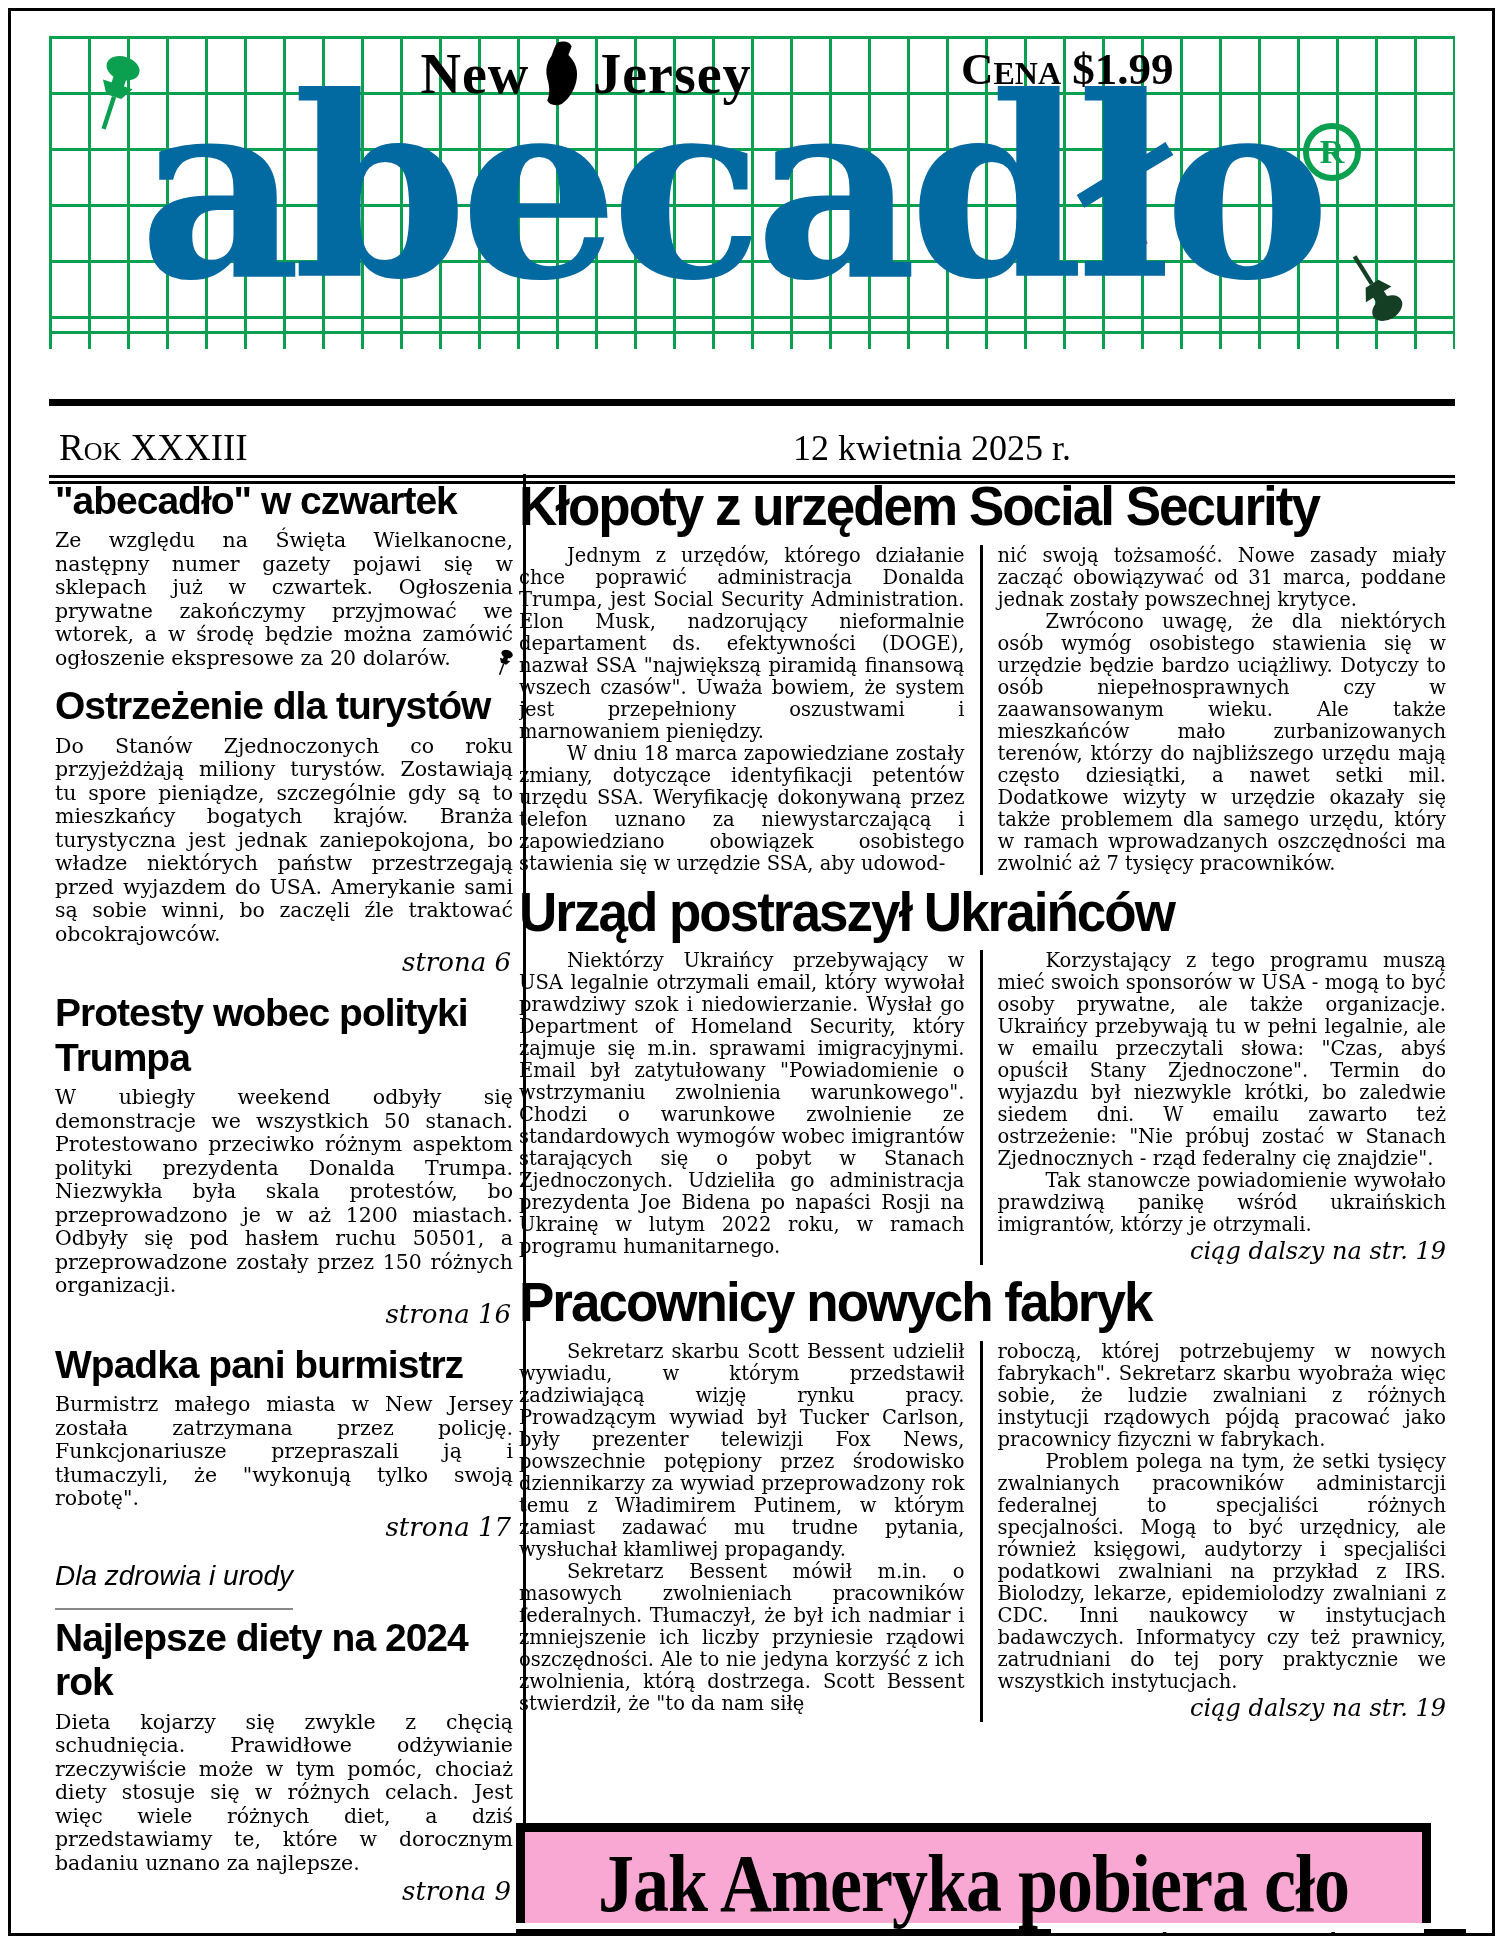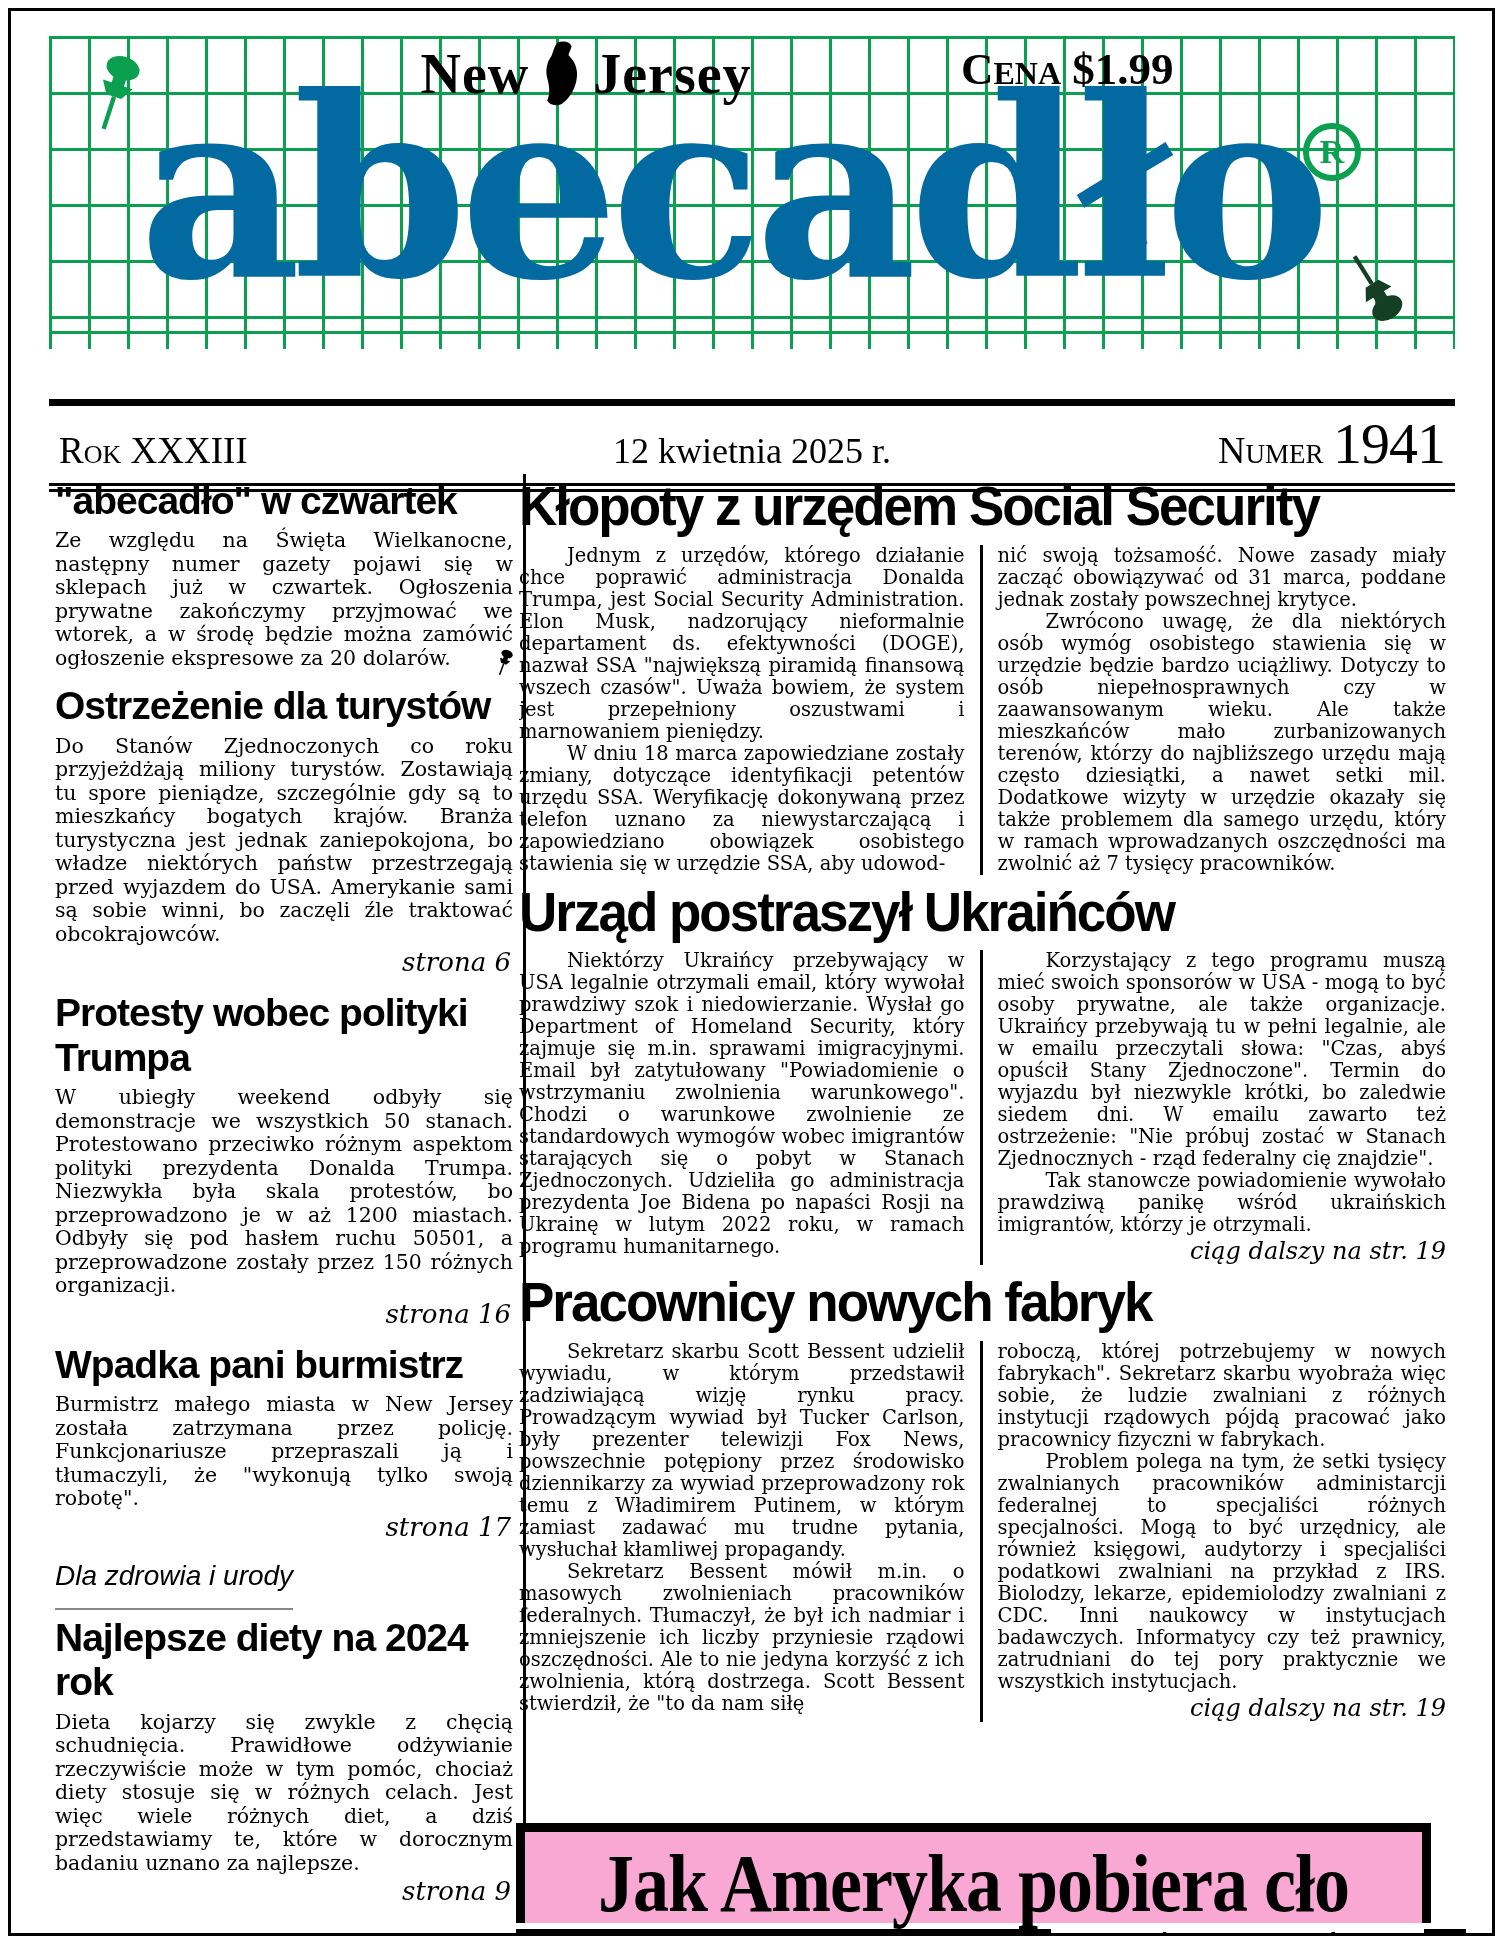--- a/index.html
+++ b/index.html
@@ -101,21 +101,20 @@
     <span class="nj-word">Jersey</span>
   </div>
 
   <div class="price">Cena $1.99</div>
   <div class="logo">abecadło</div>
   <div class="regmark">R</div>
 
   <div class="dateline">
     <div class="dl-left">Rok XXXIII</div>
     <div class="dl-center">12 kwietnia 2025 r.</div>
-    <div class="dl-right"><span>Numer </span><span class="dl-num">1941</span></div>
   </div>
 
   <div class="vdivider"></div>
 
   <div class="left-col">
 
     <div class="story">
       <div class="story-title">"abecadło" w czwartek</div>
       <p class="story-body"><span>Ze względu na Święta Wielkanocne, następny numer gazety pojawi się w sklepach już w czwartek. Ogłoszenia prywatne zakończymy przyjmować we wtorek, a w środę będzie można zamówić ogłoszenie ekspresowe za 20 dolarów.</span>
         <svg class="pin-dingbat" width="18" height="27" viewBox="0 0 40 60" fill="#000" style="transform:rotate(20deg);">

